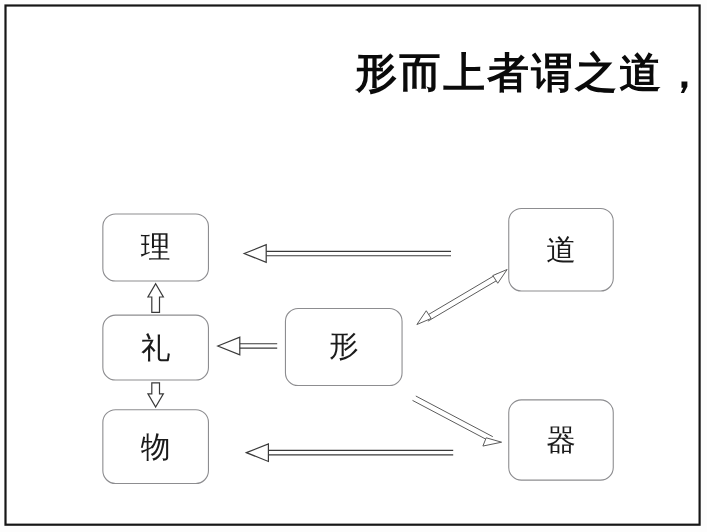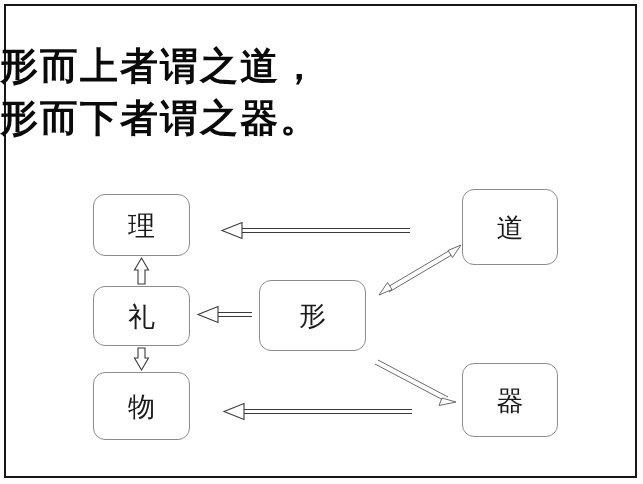--- a/index.html
+++ b/index.html
@@ -25,21 +25,21 @@
     border: 2px solid #161616;
     box-sizing: border-box;
     background: #ffffff;
   }
   
   #title-block {
     position: absolute;
     left: 0;
     top: 40px;
     width: 643px;
-    text-align: left;
+    text-align: right;
     color: #0a0a0a;
   }
   .title-line {
     font-family: "DejaVu Serif", serif;
     font-weight: bold;
     font-size: 38px;
     line-height: 52px;
     letter-spacing: 2px;
     white-space: nowrap;
   }
@@ -103,21 +103,20 @@
   }
 </style>
 </head>
 <body>
 
 <div id="slide">
   <div id="frame"></div>
 
   <div id="title-block">
     <div class="title-line">形而上者谓之道，</div>
-    <div class="title-line">形而下者谓之器。</div>
   </div>
 
   <div id="diagram">
 
     <svg class="edges" viewBox="0 0 643 484">
 
       <g>
         <path class="edge-line" d="M 410 228.5 L 240 228.5"></path>
         <path class="edge-line" d="M 410 232.5 L 240 232.5"></path>
         <path class="edge-fill-hollow" d="M 222 230.5 L 242 222.5 L 242 238.5 Z"></path>

